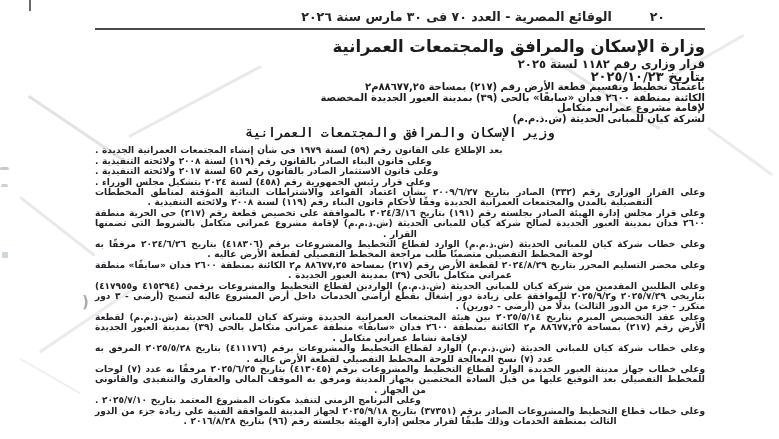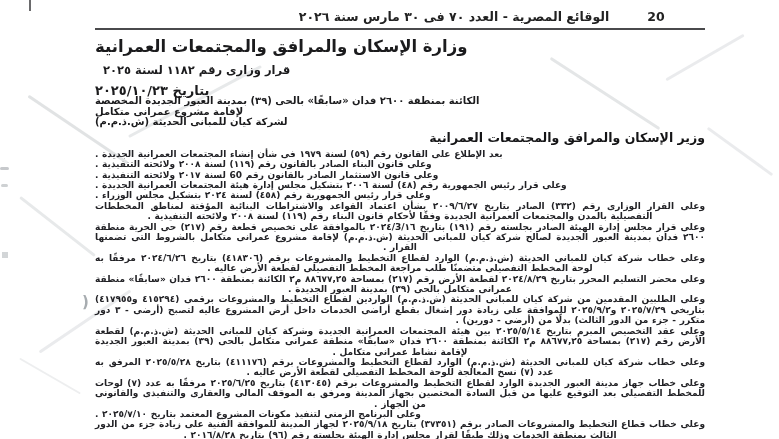--- a/index.html
+++ b/index.html
@@ -4,26 +4,26 @@
 <style>
   html,body{margin:0;padding:0;background:#ffffff;}
   body{width:779px;height:439px;overflow:hidden;font-family:"DejaVu Sans",sans-serif;}
   .page{position:relative;width:779px;height:439px;background:#ffffff;direction:rtl;color:#1d1d1f;}
   .content{position:absolute;top:0;right:74px;left:95px;z-index:2;}
   
   .issue-row{display:flex;align-items:baseline;padding:9px 40px 0 0;font-weight:bold;font-size:12.5px;letter-spacing:.2px;color:#222;}
   .pageno{margin-left:38px;}
   .rule{height:2px;background:#4a4a4c;margin-top:4px;}
   
-  .decree{text-align:left;font-weight:bold;color:#1b1b1d;}
+  .decree{text-align:right;font-weight:bold;color:#1b1b1d;}
   .ministry{font-size:16.5px;line-height:19px;margin:7px 0 2px;}
-  .decree-no{font-size:11.5px;line-height:13px;margin:8px;}
+  .decree-no{font-size:11.5px;line-height:13px;margin:0;}
   .decree-date{font-size:13px;line-height:11px;margin:0;}
   .subj{font-size:10px;line-height:10.6px;margin:0;}
-  .minister{font-weight:bold;font-size:12.5px;line-height:14px;margin:3px 0 4px;color:#151517;}
+  .minister{text-align:center;font-weight:bold;font-size:12.5px;line-height:14px;margin:3px 0 4px;color:#151517;font-family:Liberation Mono, monospace;}
   
   .preamble{font-size:9px;font-weight:bold;line-height:10.4px;color:#222226;}
   .para{margin:0;word-spacing:.5px;}
   .para.right{text-align:left;}
   .para.center-last{text-align:justify;text-align-last:center;}
   .para.justify-right{text-align:justify;text-align-last:right;}
   
   .artifacts{position:absolute;inset:0;z-index:1;pointer-events:none;}
   .wm{position:absolute;background:#c4c7ca;opacity:.5;border-radius:2px;}
   .tick{position:absolute;left:29px;top:0;width:2px;height:11px;background:#6a6a6c;}
@@ -50,42 +50,42 @@
     <div class="paren">(</div>
     <div class="edge1"></div>
     <div class="edge2"></div>
     <div class="sq"></div>
   </div>
 
   <div class="content">
 
     <header>
       <div class="issue-row">
-        <span class="pageno">20</span>
+        <span class="pageno">٢٠</span>
         <span class="issue-title">الوقائع المصرية - العدد ٧٠ فى ٣٠ مارس سنة ٢٠٢٦</span>
       </div>
       <div class="rule"></div>
     </header>
 
     <section class="decree">
       <div class="ministry">وزارة الإسكان والمرافق والمجتمعات العمرانية</div>
       <div class="decree-no">قرار وزارى رقم ١١٨٢ لسنة ٢٠٢٥</div>
       <div class="decree-date">بتاريخ ٢٠٢٥/١٠/٢٣</div>
+      <div class="subj">باعتماد تخطيط وتقسيم قطعة الأرض رقم (٢١٧) بمساحة ٨٨٦٧٧,٢٥م٢</div>
       <div class="subj">الكائنة بمنطقة ٢٦٠٠ فدان «سابقًا» بالحى (٣٩) بمدينة العبور الجديدة المخصصة</div>
       <div class="subj">لإقامة مشروع عمرانى متكامل</div>
       <div class="subj">لشركة كيان للمبانى الحديثة (ش.ذ.م.م)</div>
     </section>
 
     <h2 class="minister">وزير الإسكان والمرافق والمجتمعات العمرانية</h2>
 
     <section class="preamble">
         <p class="para right">بعد الإطلاع على القانون رقم (٥٩) لسنة ١٩٧٩ فى شأن إنشاء المجتمعات العمرانية الجديدة .</p>
         <p class="para right">وعلى قانون البناء الصادر بالقانون رقم (١١٩) لسنة ٢٠٠٨ ولائحته التنفيذية .</p>
         <p class="para right">وعلى قانون الاستثمار الصادر بالقانون رقم 60 لسنة ٢٠١٧ ولائحته التنفيذية .</p>
-        <p class="para right">وعلى قرار رئيس الجمهورية رقم (٤٨) لسنة ٢٠٠٦ بتشكيل مجلس إدارة هيئة المجتمعات العمرانية الجديدة .</p>
         <p class="para right">وعلى قرار رئيس الجمهورية رقم (٤٥٨) لسنة ٢٠٢٤ بتشكيل مجلس الوزراء .</p>
         <p class="para center-last">وعلى القرار الوزارى رقم (٣٣٢) الصادر بتاريخ ٢٠٠٩/٦/٢٧ بشأن اعتماد القواعد والاشتراطات البنائية المؤقتة لمناطق المخططات التفصيلية بالمدن والمجتمعات العمرانية الجديدة وفقًا لأحكام قانون البناء رقم (١١٩) لسنة ٢٠٠٨ ولائحته التنفيذية .</p>
         <p class="para center-last">وعلى قرار مجلس إدارة الهيئة الصادر بجلسته رقم (١٩١) بتاريخ ٢٠٢٤/3/١٦ بالموافقة على تخصيص قطعة رقم (٢١٧) حى الحرية منطقة ٢٦٠٠ فدان بمدينة العبور الجديدة لصالح شركة كيان للمبانى الحديثة (ش.ذ.م.م) لإقامة مشروع عمرانى متكامل بالشروط التى تضمنها القرار .</p>
         <p class="para center-last">وعلى خطاب شركة كيان للمبانى الحديثة (ش.ذ.م.م) الوارد لقطاع التخطيط والمشروعات برقم (٤١٨٣٠٦) بتاريخ ٢٠٢٤/٦/٢٦ مرفقًا به لوحة المخطط التفصيلى متضمنًا طلب مراجعة المخطط التفصيلى لقطعة الأرض عاليه .</p>
         <p class="para center-last">وعلى محضر التسليم المحرر بتاريخ ٢٠٢٤/٨/٢٩ لقطعة الأرض رقم (٢١٧) بمساحة ٨٨٦٧٧,٢٥ م٢ الكائنة بمنطقة ٢٦٠٠ فدان «سابقًا» منطقة عمرانى متكامل بالحى (٣٩) بمدينة العبور الجديدة .</p>
         <p class="para justify-right">وعلى الطلبين المقدمين من شركة كيان للمبانى الحديثة (ش.ذ.م.م) الواردين لقطاع التخطيط والمشروعات برقمى (٤١٥٢٩٤ و٤١٧٩٥٥) بتاريخى ٢٠٢٥/٧/٢٩ و٢٠٢٥/٩/٢ للموافقة على زيادة دور إشغال بقطع أراضى الخدمات داخل أرض المشروع عاليه لتصبح (أرضى - ٣ دور متكرر - جزء من الدور الثالث) بدلًا من (أرضى - دورين) .</p>
         <p class="para center-last">وعلى عقد التخصيص المبرم بتاريخ ٢٠٢٥/٥/١٤ بين هيئة المجتمعات العمرانية الجديدة وشركة كيان للمبانى الحديثة (ش.ذ.م.م) لقطعة الأرض رقم (٢١٧) بمساحة ٨٨٦٧٧,٢٥ م٢ الكائنة بمنطقة ٢٦٠٠ فدان «سابقًا» منطقة عمرانى متكامل بالحى (٣٩) بمدينة العبور الجديدة لإقامة نشاط عمرانى متكامل .</p>
         <p class="para center-last">وعلى خطاب شركة كيان للمبانى الحديثة (ش.ذ.م.م) الوارد لقطاع التخطيط والمشروعات برقم (٤١١١٧٦) بتاريخ ٢٠٢٥/٥/٢٨ المرفق به عدد (٧) نسخ المعالجة للوحة المخطط التفصيلى لقطعة الأرض عاليه .</p>
         <p class="para center-last">وعلى خطاب جهاز مدينة العبور الجديدة الوارد لقطاع التخطيط والمشروعات برقم (٤١٣٠٤٥) بتاريخ ٢٠٢٥/٦/٢٥ مرفقًا به عدد (٧) لوحات للمخطط التفصيلى بعد التوقيع عليها من قبل السادة المختصين بجهاز المدينة ومرفق به الموقف المالى والعقارى والتنفيذى والقانونى من الجهاز .</p>
         <p class="para right">وعلى البرنامج الزمنى لتنفيذ مكونات المشروع المعتمد بتاريخ ٢٠٢٥/٧/١٠ .</p>

